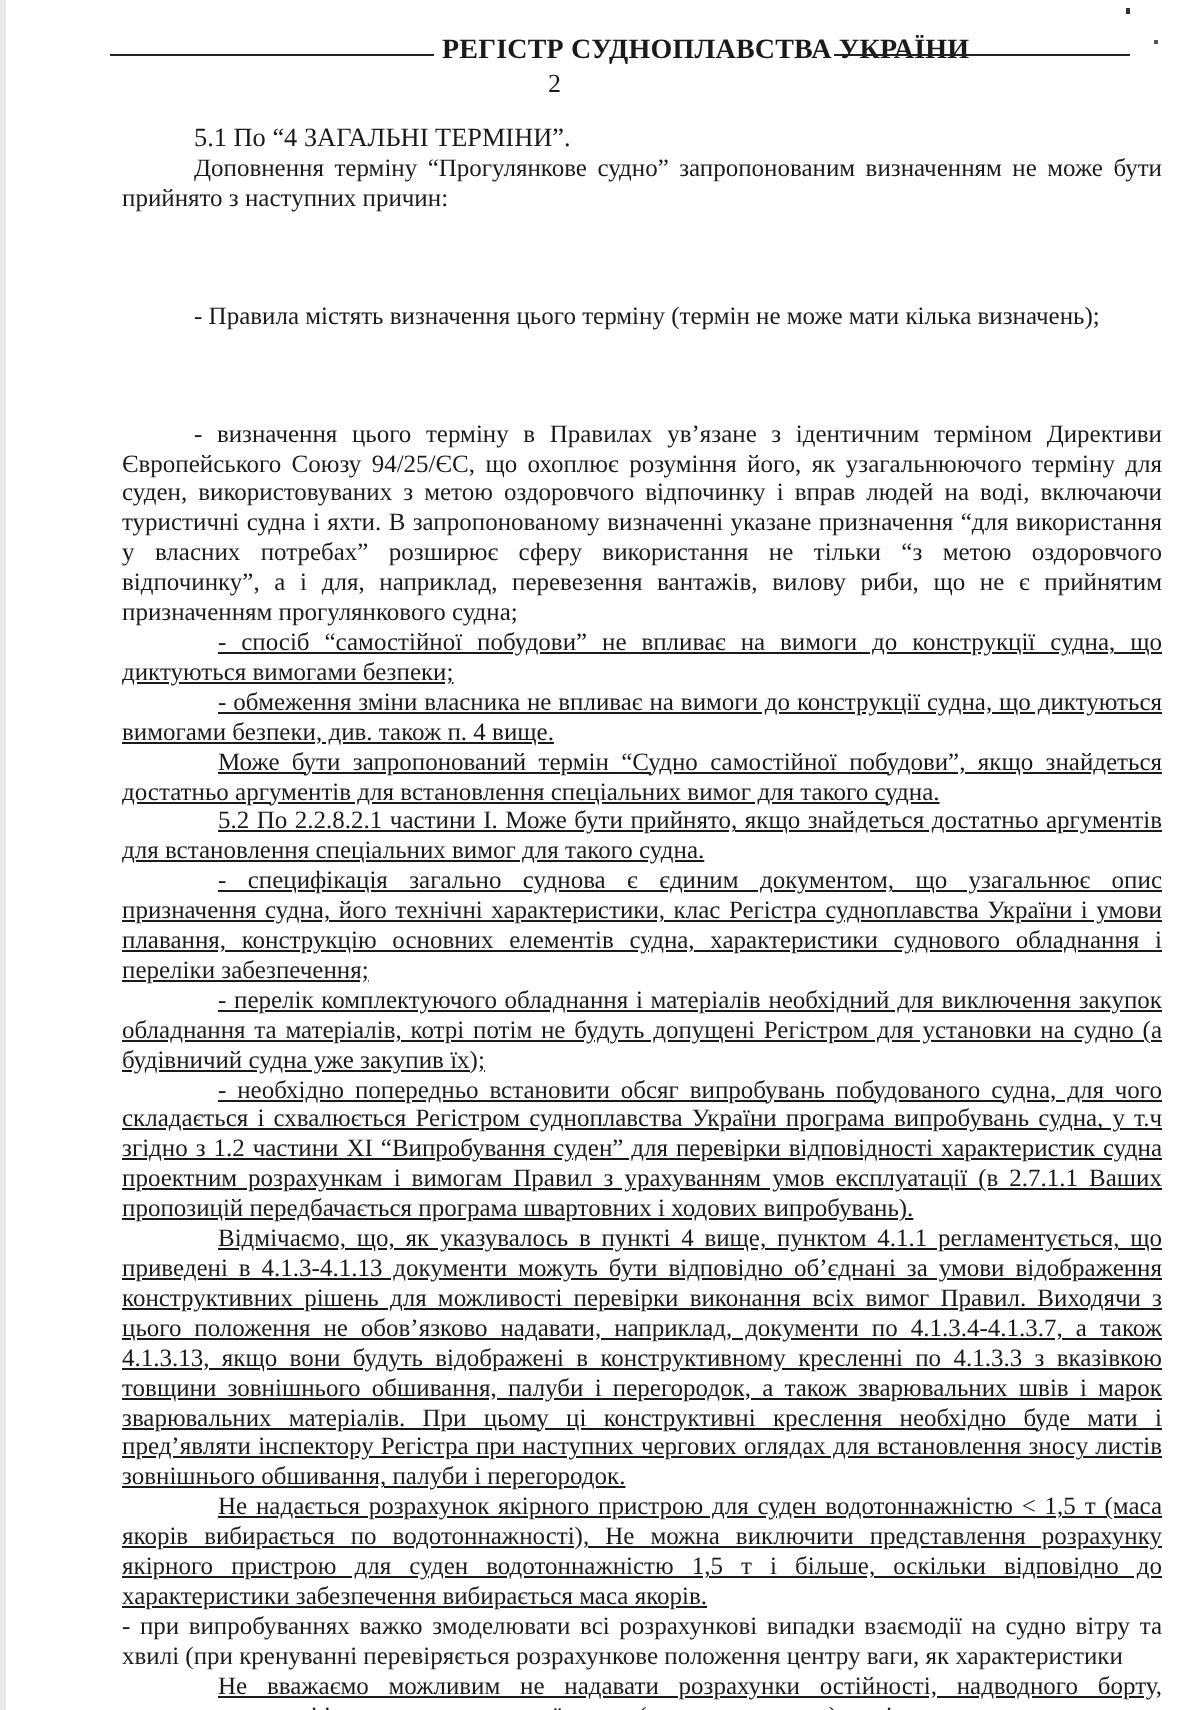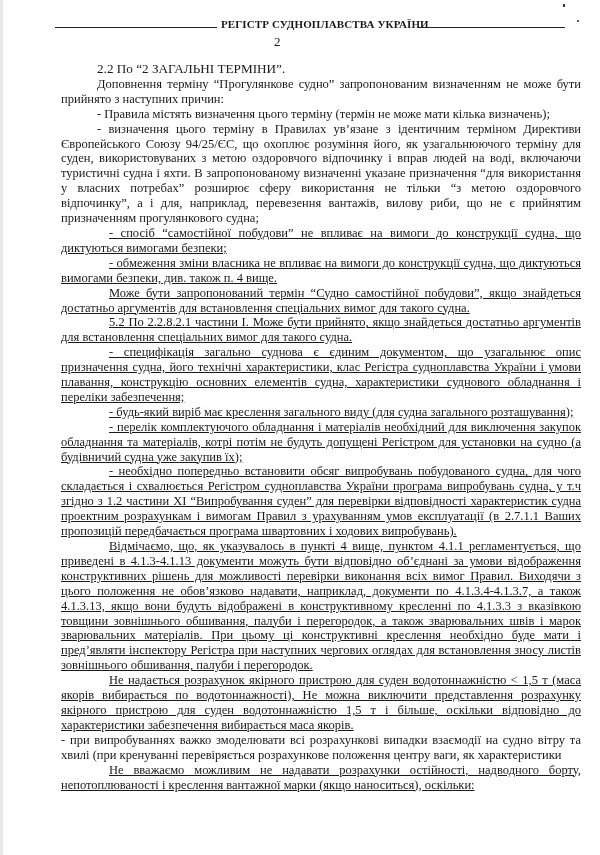--- a/index.html
+++ b/index.html
@@ -5,58 +5,57 @@
   html, body { margin: 0; padding: 0; }
   body {
     width: 600px; height: 855px; background: #ffffff; overflow: hidden;
     font-family: "Liberation Serif", "DejaVu Serif", serif; color: #1a1a1a;
     position: relative;
   }
   .left-edge { position: absolute; left: 0; top: 0; width: 3px; height: 855px; background: #e8e8e8; }
   .header { position: absolute; top: 15px; left: 55px; width: 500px; height: 20px; }
   .header .rule-left { position: absolute; left: 0; top: 12px; width: 162px; border-top: 1px solid #222; }
   .header .rule-right { position: absolute; left: 362px; top: 12px; width: 148px; border-top: 1px solid #222; }
-  .header .title { position: absolute; left: 166px; top: 3px; font-size: 11px; font-weight: bold; letter-spacing: 0.1px; white-space: nowrap; }
+  .header .title { position: absolute; left: 166px; top: 3px; font-size: 14px; font-weight: bold; letter-spacing: 0.1px; white-space: nowrap; }
   .page-num { position: absolute; top: 34px; left: 0; width: 600px; text-align: left; font-size: 13px; }
   .page-num span { position: absolute; left: 274px; }
   .mark-dot { position: absolute; left: 563px; top: 4px; width: 2px; height: 3px; background: #333; }
   .mark-dot2 { position: absolute; left: 577px; top: 20px; width: 2px; height: 2px; background: #555; }
   .content { position: absolute; left: 61px; top: 62px; width: 520px; font-size: 12.5px; line-height: 14.9px; }
   .p { text-align: justify; margin: 0; }
   .ind { text-indent: 36px; }
   .ind2 { text-indent: 48px; text-decoration: underline; }
   .h51 { font-size: 13.2px; text-indent: 36px; }
-  .dash-item { text-indent: 36px; }
+  .dash-item { text-indent: 36px; margin-top: 44px; }
 </style>
 </head>
 <body>
 
 <div class="left-edge"></div>
 <div class="mark-dot"></div>
 <div class="mark-dot2"></div>
 
 <div class="header">
   <div class="rule-left"></div>
   <div class="title">РЕГІСТР СУДНОПЛАВСТВА УКРАЇНИ</div>
   <div class="rule-right"></div>
 </div>
 <div class="page-num">
   <span>2</span>
 </div>
 
 <div class="content">
-  <p class="p h51">2.2 По “2 ЗАГАЛЬНІ ТЕРМІНИ”.</p>
+  <p class="p h51">5.1 По “4 ЗАГАЛЬНІ ТЕРМІНИ”.</p>
   <p class="p ind">Доповнення терміну “Прогулянкове судно” запропонованим визначенням не може бути прийнято з наступних причин:</p>
   <p class="p dash-item">-  Правила містять визначення цього терміну (термін не може мати кілька визначень);</p>
   <p class="p dash-item">-  визначення цього терміну в Правилах ув’язане з ідентичним терміном Директиви Європейського Союзу 94/25/ЄС, що охоплює розуміння його, як узагальнюючого терміну для суден, використовуваних з метою оздоровчого відпочинку і вправ людей на воді, включаючи туристичні судна і яхти. В запропонованому визначенні указане призначення “для використання у власних потребах” розширює сферу використання не тільки “з метою оздоровчого відпочинку”, а і для, наприклад, перевезення вантажів, вилову риби, що не є прийнятим призначенням прогулянкового судна;</p>
   <p class="p ind2">-  спосіб “самостійної побудови” не впливає на вимоги до конструкції судна, що диктуються вимогами безпеки;</p>
   <p class="p ind2">-  обмеження зміни власника не впливає на вимоги до конструкції судна, що диктуються вимогами безпеки, див. також п. 4 вище.</p>
   <p class="p ind2">Може бути запропонований термін “Судно самостійної побудови”, якщо знайдеться достатньо аргументів для встановлення спеціальних вимог для такого судна.</p>
   <p class="p ind2">5.2  По 2.2.8.2.1 частини І. Може бути прийнято, якщо знайдеться достатньо аргументів для встановлення спеціальних вимог для такого судна.</p>
   <p class="p ind2">- специфікація загально суднова є єдиним документом, що узагальнює опис призначення судна, його технічні характеристики, клас Регістра судноплавства України і умови плавання, конструкцію основних елементів судна, характеристики суднового обладнання і переліки забезпечення;</p>
-  <p class="p ind2">- будь-який виріб має креслення загального виду (для судна загального розташування);</p>
   <p class="p ind2">- перелік комплектуючого обладнання і матеріалів необхідний для виключення закупок обладнання та матеріалів, котрі потім не будуть допущені Регістром для установки на судно (а будівничий судна уже закупив їх);</p>
   <p class="p ind2">- необхідно попередньо встановити обсяг випробувань побудованого судна, для чого складається і схвалюється Регістром судноплавства України програма випробувань судна, у т.ч згідно з 1.2 частини XI “Випробування суден” для перевірки відповідності характеристик судна проектним розрахункам і вимогам Правил з урахуванням умов експлуатації (в 2.7.1.1 Ваших пропозицій передбачається програма швартовних і ходових випробувань).</p>
   <p class="p ind2">Відмічаємо, що, як указувалось в пункті 4 вище, пунктом 4.1.1 регламентується, що приведені в 4.1.3-4.1.13 документи можуть бути відповідно об’єднані за умови відображення конструктивних рішень для можливості перевірки виконання всіх вимог Правил. Виходячи з цього положення не обов’язково надавати, наприклад, документи по 4.1.3.4-4.1.3.7, а також 4.1.3.13, якщо вони будуть відображені в конструктивному кресленні по 4.1.3.3 з вказівкою товщини зовнішнього обшивання, палуби і перегородок, а також зварювальних швів і марок зварювальних матеріалів. При цьому ці конструктивні креслення необхідно буде мати і пред’являти інспектору Регістра при наступних чергових оглядах для встановлення зносу листів зовнішнього обшивання, палуби і перегородок.</p>
   <p class="p ind2">Не надається розрахунок якірного пристрою для суден водотоннажністю &lt; 1,5 т (маса якорів вибирається по водотоннажності), Не можна виключити представлення розрахунку якірного пристрою для суден водотоннажністю 1,5 т і більше, оскільки відповідно до характеристики забезпечення вибирається маса якорів.</p>
   <p class="p">- при випробуваннях важко змоделювати всі розрахункові випадки взаємодії на судно вітру та хвилі (при кренуванні перевіряється розрахункове положення центру ваги, як характеристики</p>
   <p class="p ind2">Не вважаємо можливим не надавати розрахунки остійності, надводного борту, непотоплюваності і креслення вантажної марки (якщо наноситься), оскільки:</p>
 </div>
 
 </body></html>

